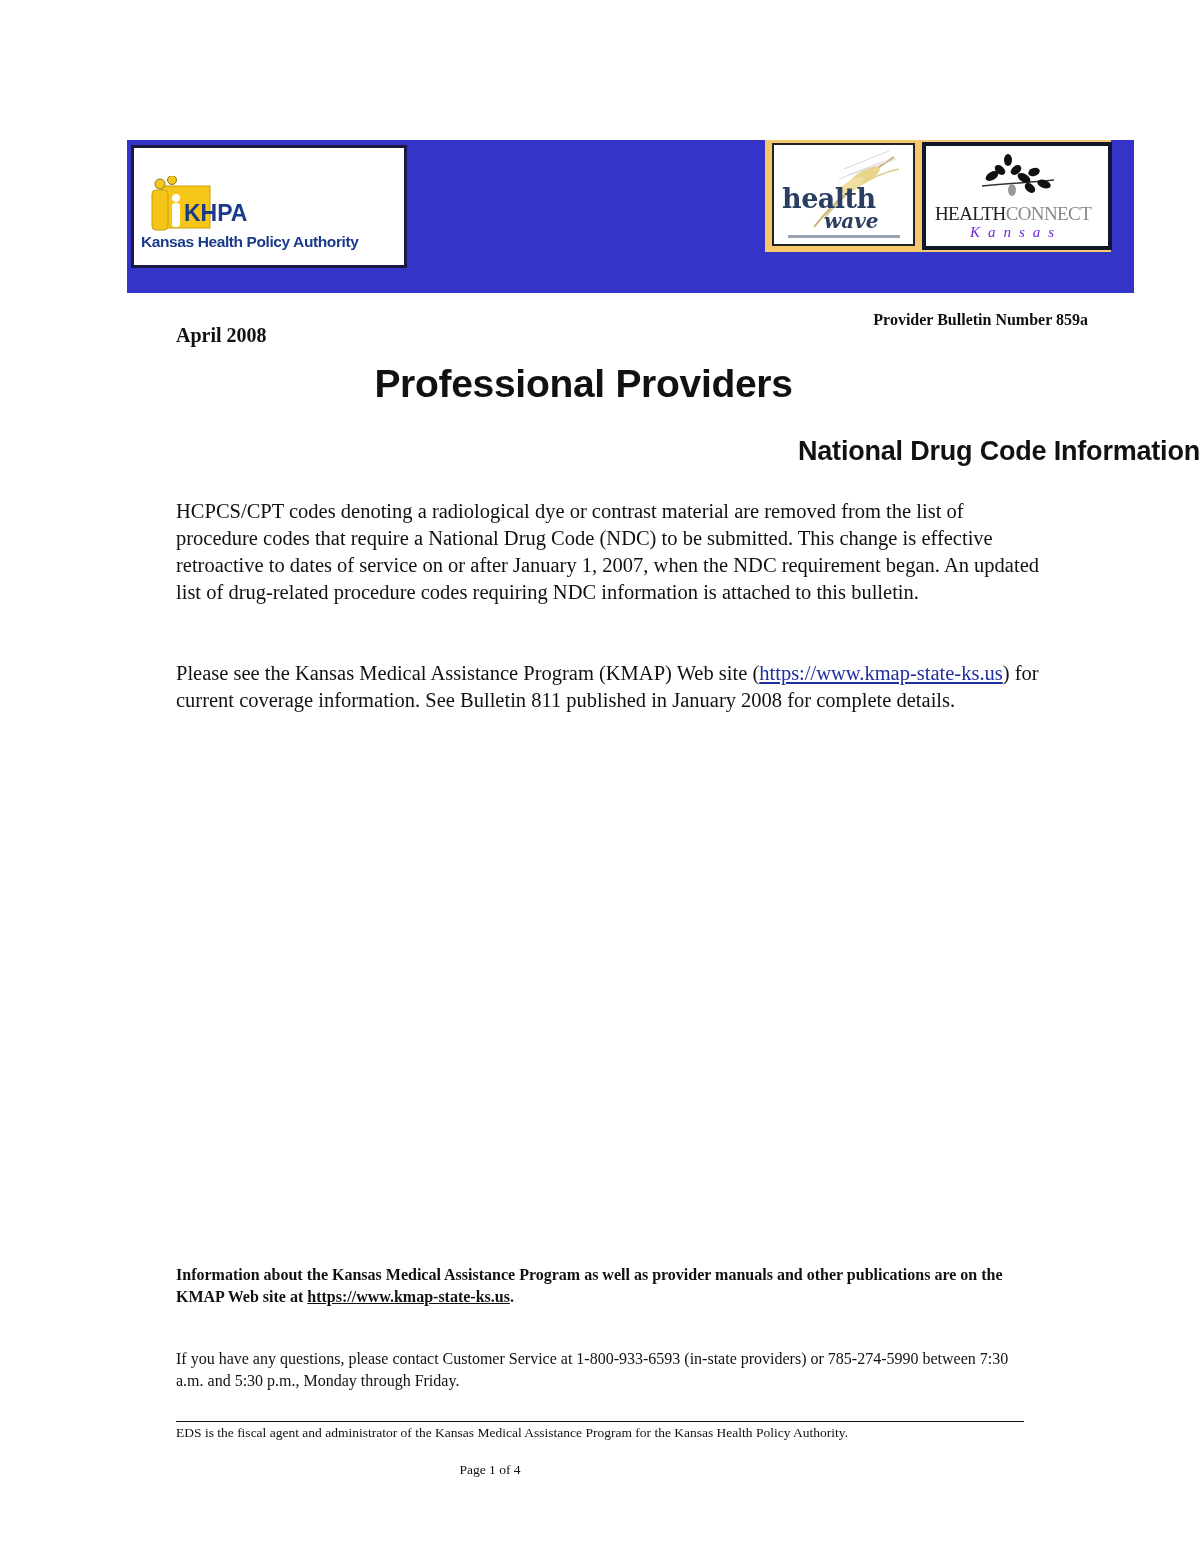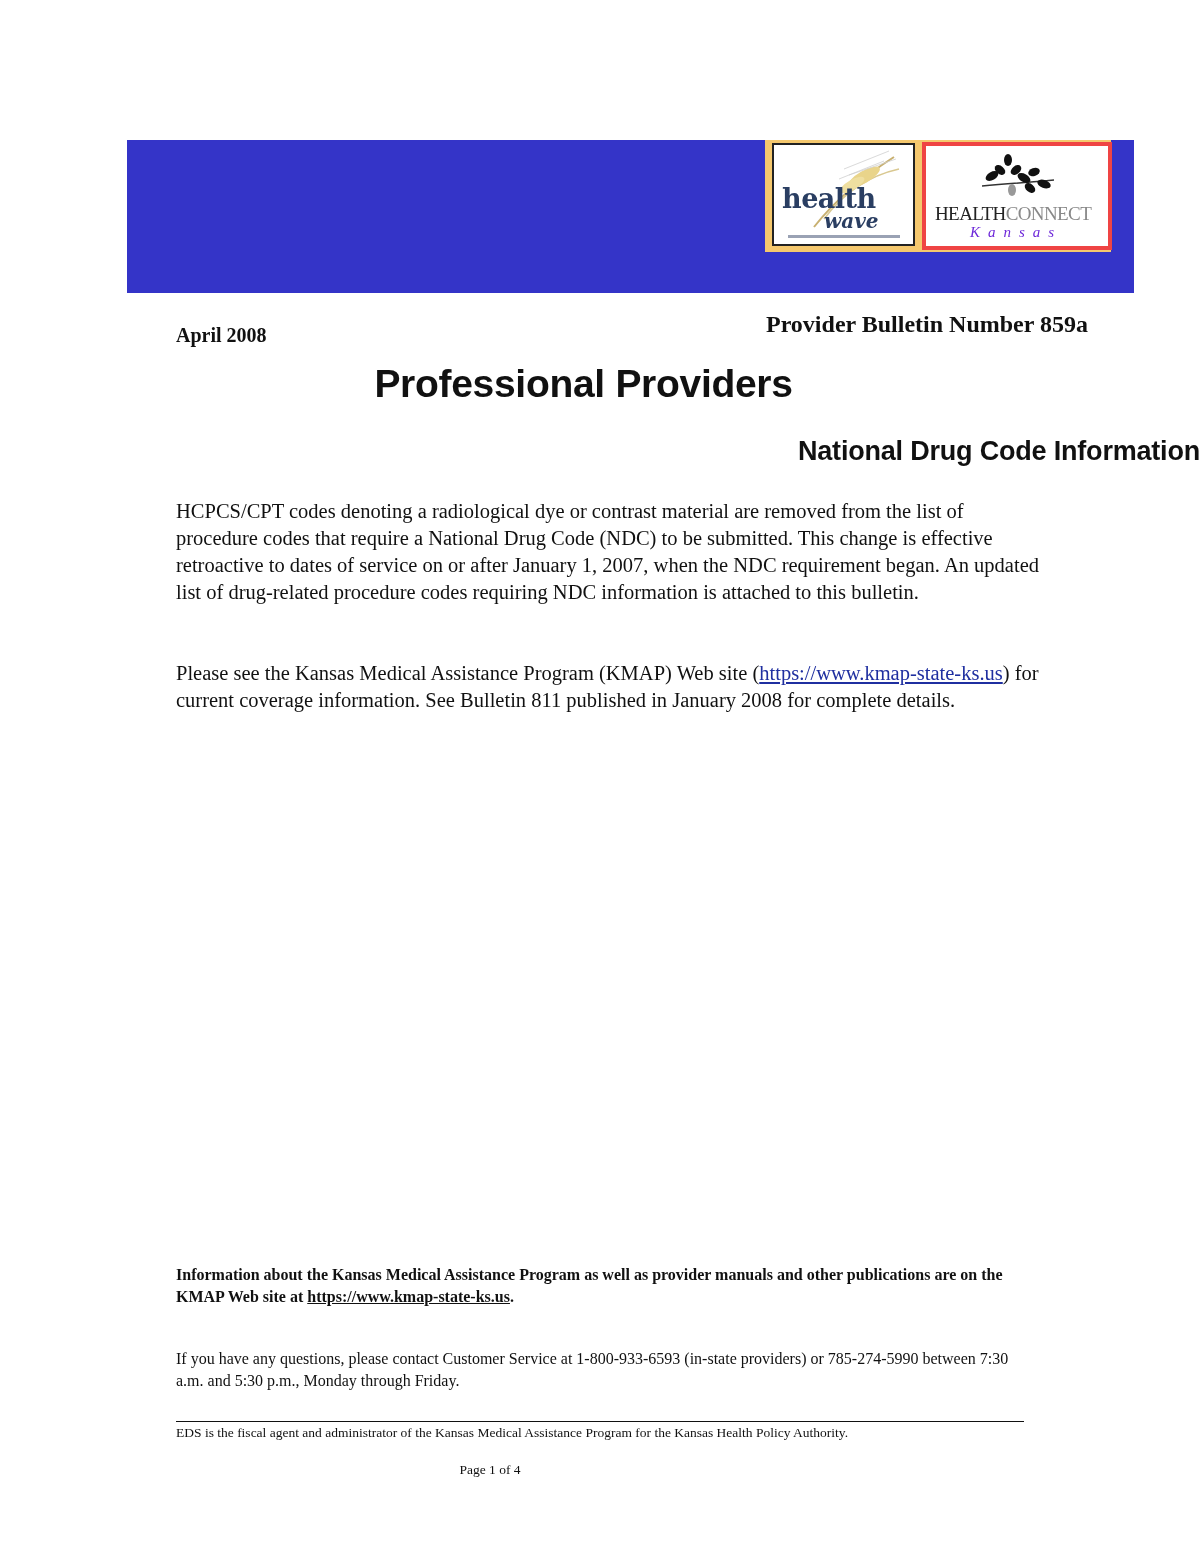--- a/index.html
+++ b/index.html
@@ -14,30 +14,30 @@
 
     .program-title { position: absolute; left: 310px; top: 4px; font-family: "Liberation Serif", serif; font-weight: bold; font-size: 30px; line-height: 41px; color: #f4f4f4; }
 
     .gold-frame { position: absolute; left: 638px; top: 0px; width: 346px; height: 112px; background: #f5c86e; }
     .hw-box { position: absolute; left: 645px; top: 3px; width: 143px; height: 103px; background: #fff; border: 2px solid #222; box-sizing: border-box; }
     .hw-health { position: absolute; left: 8px; top: 38px; font-family: "DejaVu Serif", serif; font-weight: bold; font-size: 27px; color: #2a3e62; letter-spacing: -0.5px; }
     .hw-wave { position: absolute; left: 50px; top: 64px; font-family: "DejaVu Serif", serif; font-weight: bold; font-style: italic; font-size: 20px; color: #2a3e62; }
     .hw-tag { position: absolute; left: 14px; top: 90px; width: 112px; height: 3px; background: #9aa2b4; }
     .hw-wheat { position: absolute; left: 30px; top: 4px; width: 100px; height: 80px; }
 
-    .hc-box { position: absolute; left: 795px; top: 2px; width: 190px; height: 108px; background: #fff; border: 4px solid #ef4444; box-sizing: border-box; }
+    .hc-box { position: absolute; left: 795px; top: 2px; width: 190px; height: 108px; background: #fff; border: 4px solid #0f172a; box-sizing: border-box; }
     .hc-leaves { position: absolute; left: 52px; top: 8px; width: 80px; height: 46px; }
     .hc-title { position: absolute; left: 9px; top: 57px; font-family: "Liberation Serif", serif; font-size: 19px; white-space: nowrap; letter-spacing: -0.6px; }
     .hc-title .dark { color: #222; }
     .hc-title .light { color: #888; }
     .hc-kansas { position: absolute; left: 44px; top: 78px; font-family: "Liberation Serif", serif; font-style: italic; font-size: 15px; color: #6d28d9; letter-spacing: 8px; }
 
     
     .bulletin-date { position: absolute; left: 176px; top: 324px; font-weight: bold; font-size: 20px; }
-    .bulletin-number { position: absolute; right: 112px; top: 311px; font-weight: bold; font-size: 24px; }
+    .bulletin-number { position: absolute; right: 112px; top: 311px; font-weight: bold; font-size: 16px; }
 
     .page-title { position: absolute; left: 0; width: 1167px; top: 362px; text-align: center; font-family: "Liberation Sans", sans-serif; font-weight: bold; font-size: 39px; letter-spacing: -0.3px; }
     .section-title { position: absolute; left: 0; width: 1200px; top: 436px; text-align: right; font-family: "Liberation Sans", sans-serif; font-weight: bold; font-size: 27px; letter-spacing: -0.2px; }
 
     .body-para { position: absolute; left: 176px; width: 870px; font-size: 20.5px; line-height: 27px; }
     .para1 { top: 498px; }
     .para2 { top: 660px; }
     .link { color: #1f2fa0; text-decoration: underline; }
 
     .footer-para { position: absolute; left: 176px; width: 860px; font-size: 16px; line-height: 22px; }
@@ -46,20 +46,32 @@
     .ulink { text-decoration: underline; color: #111; }
 
     .footer-rule { position: absolute; left: 176px; top: 1421px; width: 848px; height: 1px; background: #111; }
     .agent-note { position: absolute; left: 176px; top: 1425px; font-size: 13.5px; white-space: nowrap; }
     .page-num { position: absolute; left: 0; width: 980px; top: 1462px; text-align: center; font-size: 13.5px; }
   </style>
 </head>
 <body>
 
 <div class="banner">
+  <div class="khpa-box">
+    <svg class="khpa-figure" viewBox="0 0 62 60">
+      <rect x="12" y="10" width="48" height="42" fill="#f5c518" stroke="#c9a010" stroke-width="1"></rect>
+      <rect x="2" y="14" width="16" height="40" rx="4" fill="#f5c518" stroke="#c9a010" stroke-width="1"></rect>
+      <circle cx="10" cy="8" r="5" fill="#f5c518" stroke="#8a7a20" stroke-width="1"></circle>
+      <circle cx="22" cy="4" r="4.5" fill="#f5c518" stroke="#8a7a20" stroke-width="1"></circle>
+      <circle cx="26" cy="22" r="4" fill="#ffffff"></circle>
+      <rect x="22" y="27" width="8" height="24" rx="3" fill="#ffffff"></rect>
+    </svg>
+    <div class="khpa-abbr">KHPA</div>
+    <div class="khpa-name">Kansas Health Policy Authority</div>
+  </div>
 
 
   <div class="gold-frame"></div>
 
   <div class="hw-box">
     <svg class="hw-wheat" viewBox="0 0 100 80">
       <path d="M10 78 Q40 40 90 8" stroke="#c8b070" stroke-width="2" fill="none"></path>
       <path d="M20 70 Q50 30 95 20" stroke="#d9c890" stroke-width="1.5" fill="none"></path>
       <ellipse cx="60" cy="28" rx="18" ry="6" fill="#e9d48a" transform="rotate(-30 60 28)"></ellipse>
       <ellipse cx="48" cy="36" rx="14" ry="5" fill="#efdfa0" transform="rotate(-30 48 36)"></ellipse>

